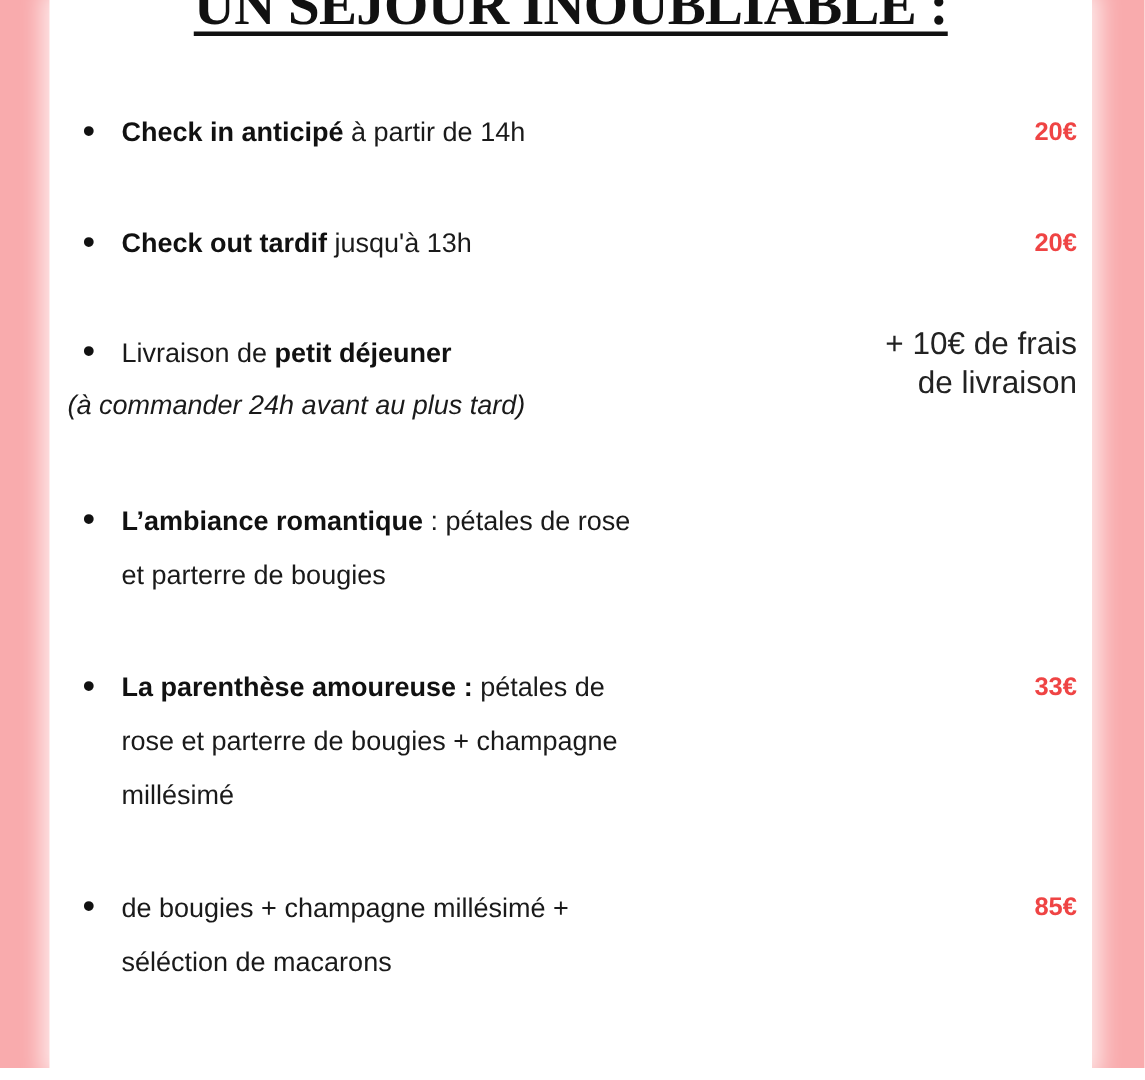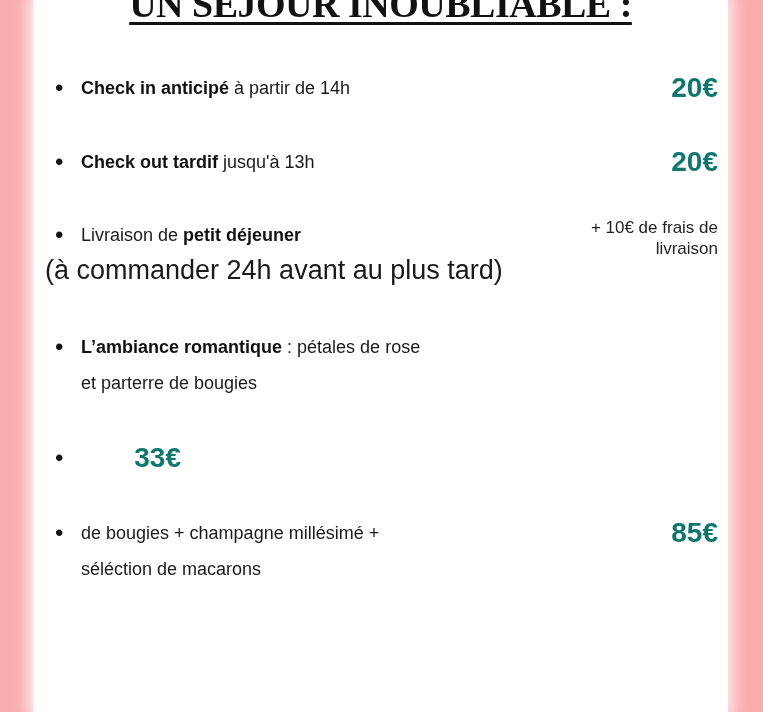--- a/index.html
+++ b/index.html
@@ -70,40 +70,41 @@
     min-width:0;
   }
   .line{
     font-size:18px;
     line-height:36px;
     color:var(--ink);
   }
   .seg{font-weight:normal;}
   .seg.bold{font-weight:bold;color:#111;}
   .note{
-    font-size:27px;
+    font-style:italic;
+    font-size:18px;
     line-height:34px;
     margin-left:-36px;
     color:var(--ink);
   }
   .price-col{
     flex:0 0 100px;
     text-align:right;
   }
   .price{
     font-weight:bold;
-    font-size:28px;
+    font-size:17px;
     line-height:36px;
-    color:#0f766e;
+    color:#ef4444;
     white-space:nowrap;
   }
   .price-note{
     width:150px;
     margin-left:-50px;
-    font-size:17px;
+    font-size:21px;
     line-height:1.25;
     color:#222;
   }
 </style>
 </head>
 <body>
 
 <div class="page">
   <div class="panel">
     <div class="title-wrap">
@@ -157,20 +158,28 @@
       <div class="lines">
               <div class="line"><span class="seg bold">L’ambiance romantique</span><span class="seg"> : pétales de rose</span></div>
               <div class="line"><span class="seg">et parterre de bougies</span></div>
             </div>
 
     </div>
   </div>
 
   <div class="item">
     <span class="bullet">•</span>
+    <div class="text">
+      <div class="lines">
+              <div class="line"><span class="seg bold">La parenthèse amoureuse :</span><span class="seg"> pétales de</span></div>
+              <div class="line"><span class="seg">rose et parterre de bougies + champagne</span></div>
+              <div class="line"><span class="seg">millésimé</span></div>
+            </div>
+
+    </div>
     <div class="price-col">
       <div class="price">33€</div>
 
     </div>
   </div>
 
   <div class="item">
     <span class="bullet">•</span>
     <div class="text">
       <div class="lines">

